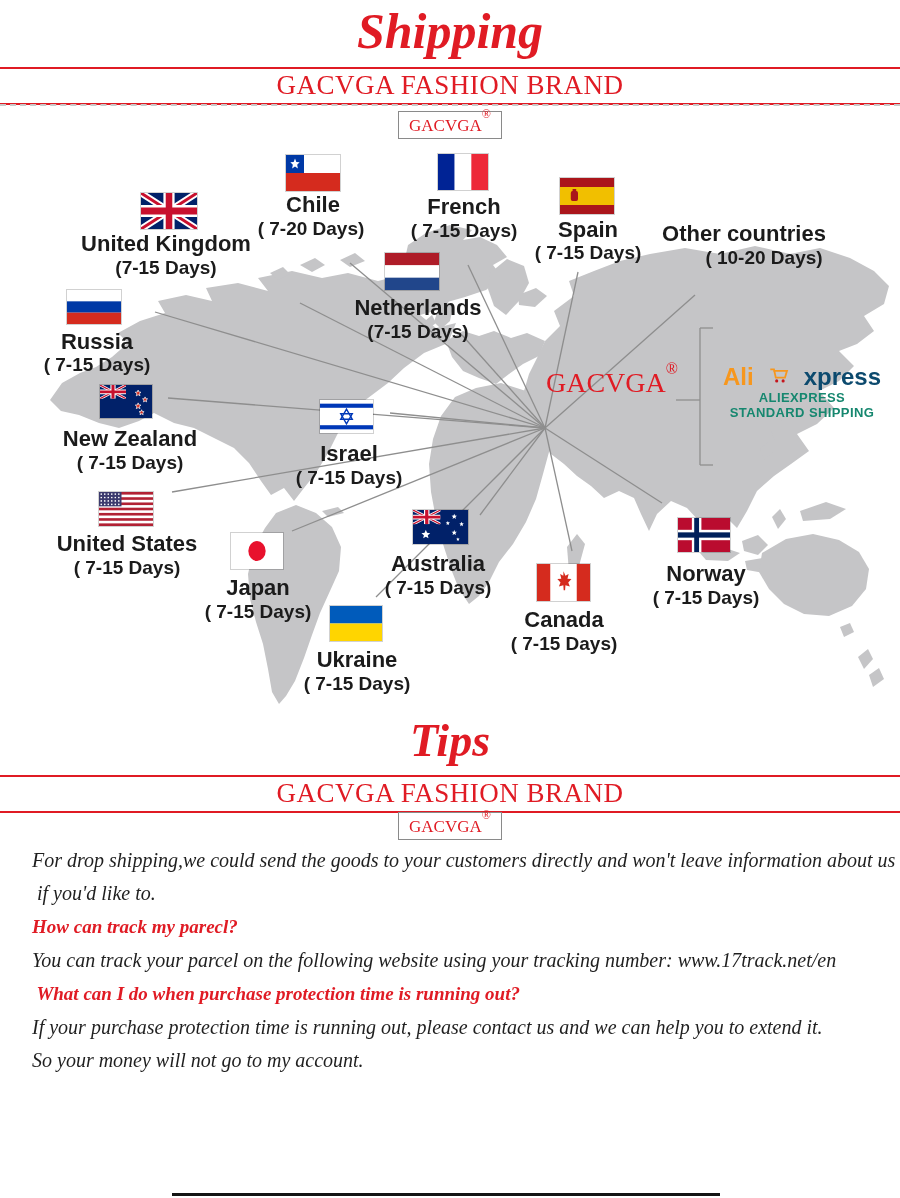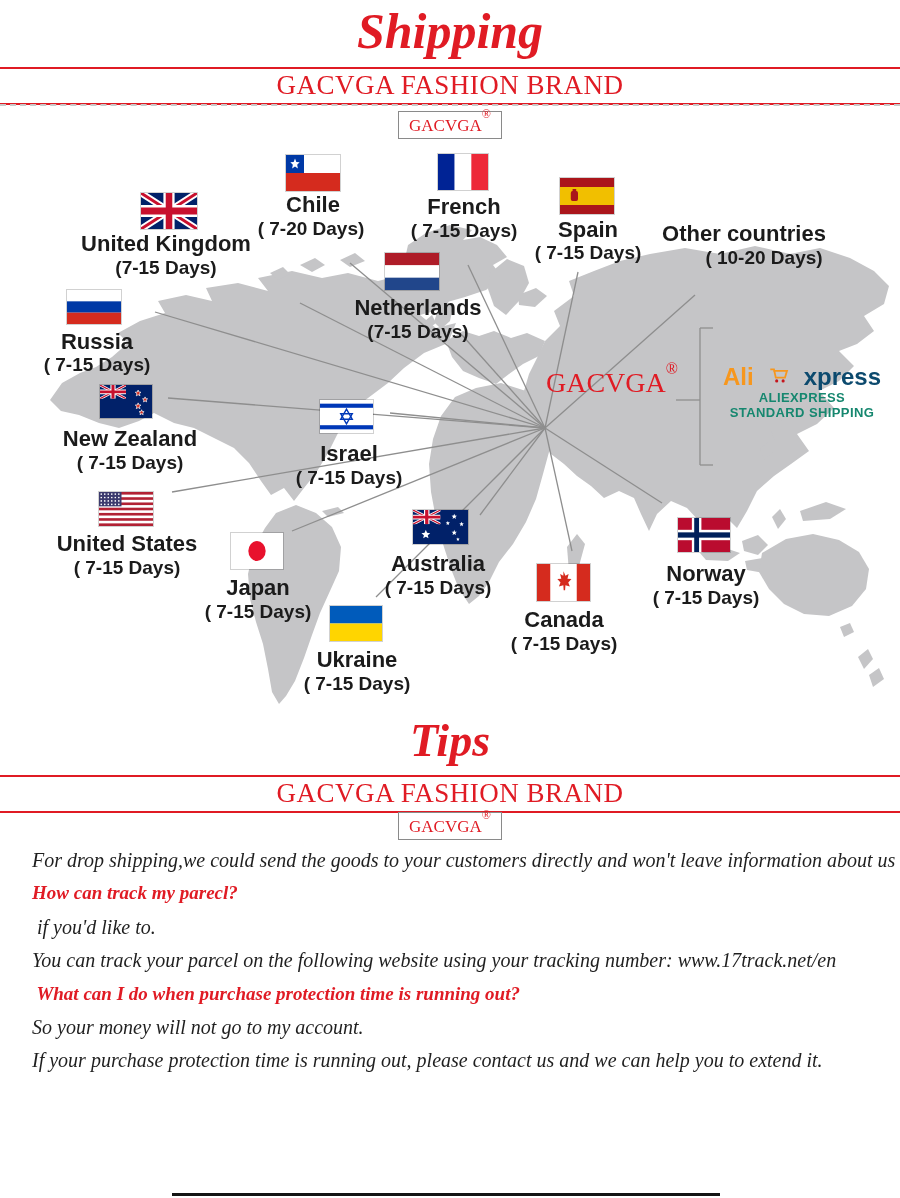--- a/index.html
+++ b/index.html
@@ -322,22 +322,22 @@
   <div id="tips-title" class="big-title">Tips</div>
   <div id="band2" class="brand-band">
     <span>GACVGA FASHION BRAND</span>
   </div>
   <div class="logo-box-wrap" style="top:812px">
     <span class="logo-box"><span>GACVGA</span><sup>®</sup></span>
   </div>
 
   <div id="tips-paragraphs">
       <div class="tline">For drop shipping,we could send the goods to your customers directly and won't leave information about us</div>
+      <div class="tline"> if you'd like to.</div>
       <div class="tline em">How can track my parecl?</div>
-      <div class="tline"> if you'd like to.</div>
       <div class="tline">You can track your parcel on the following website using your tracking number: www.17track.net/en</div>
       <div class="tline em"> What can I do when purchase protection time is running out?</div>
+      <div class="tline">If your purchase protection time is running out, please contact us and we can help you to extend it.</div>
       <div class="tline">So your money will not go to my account.</div>
-      <div class="tline">If your purchase protection time is running out, please contact us and we can help you to extend it.</div>
     </div>
 
   <div id="bottom-divider"></div>
 </div>
 
 </body></html>

